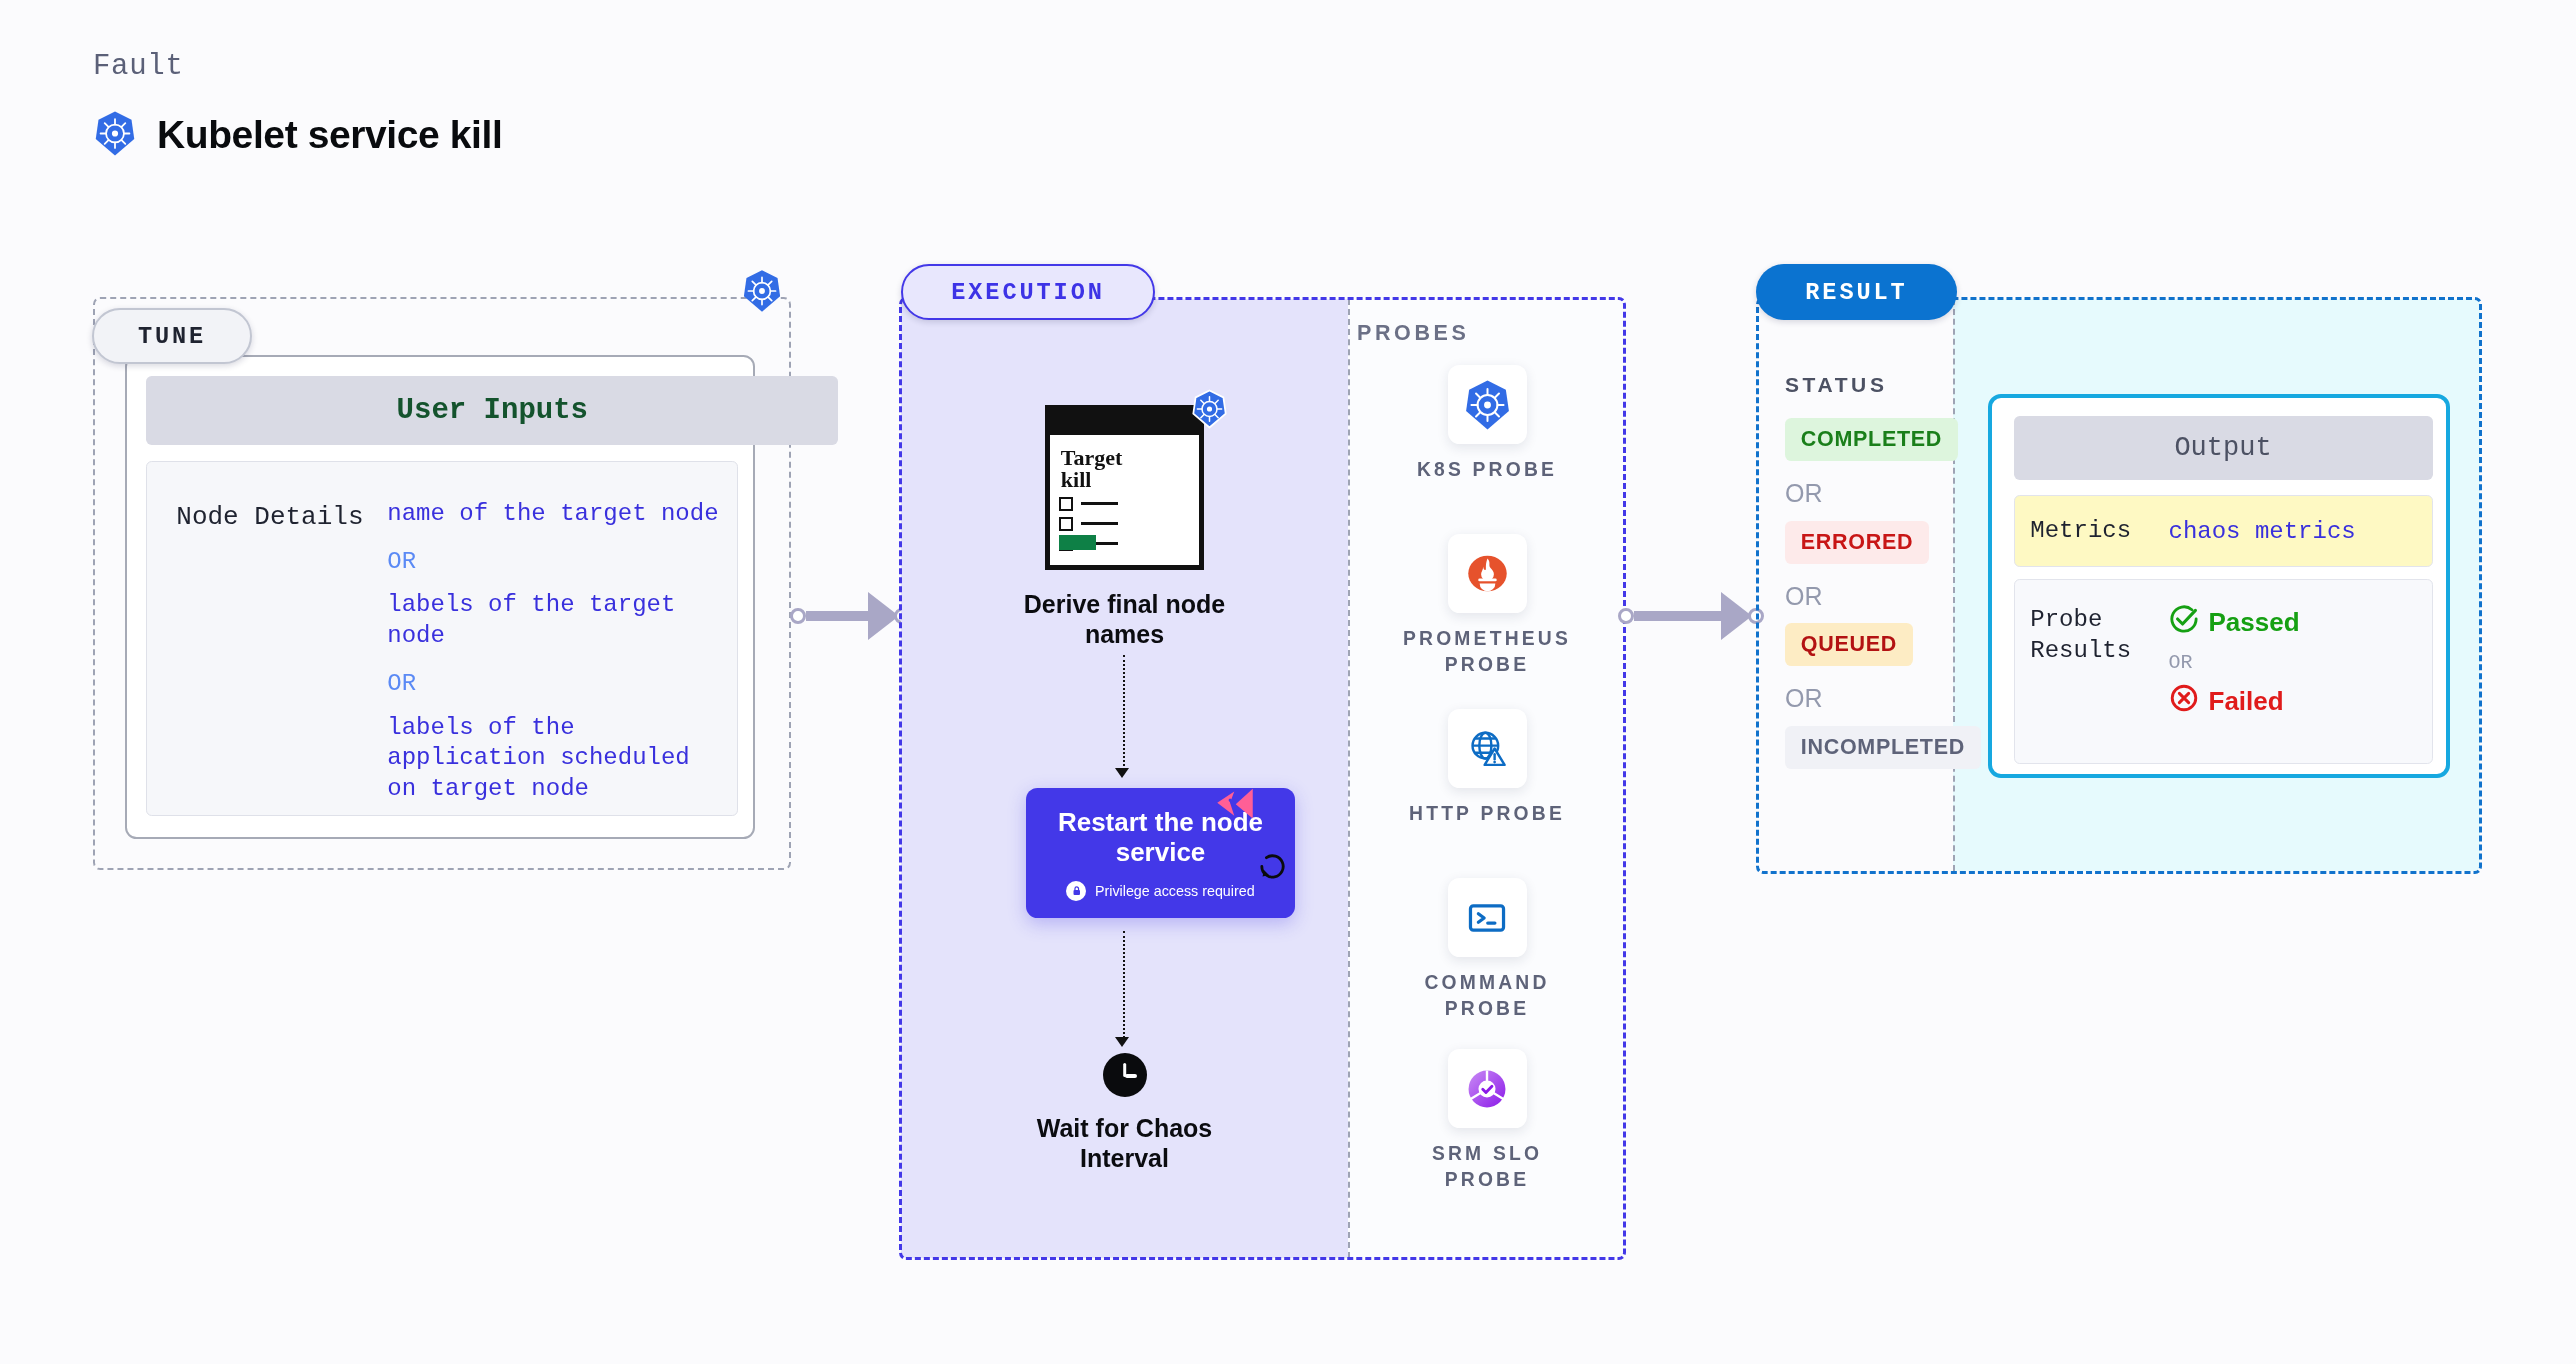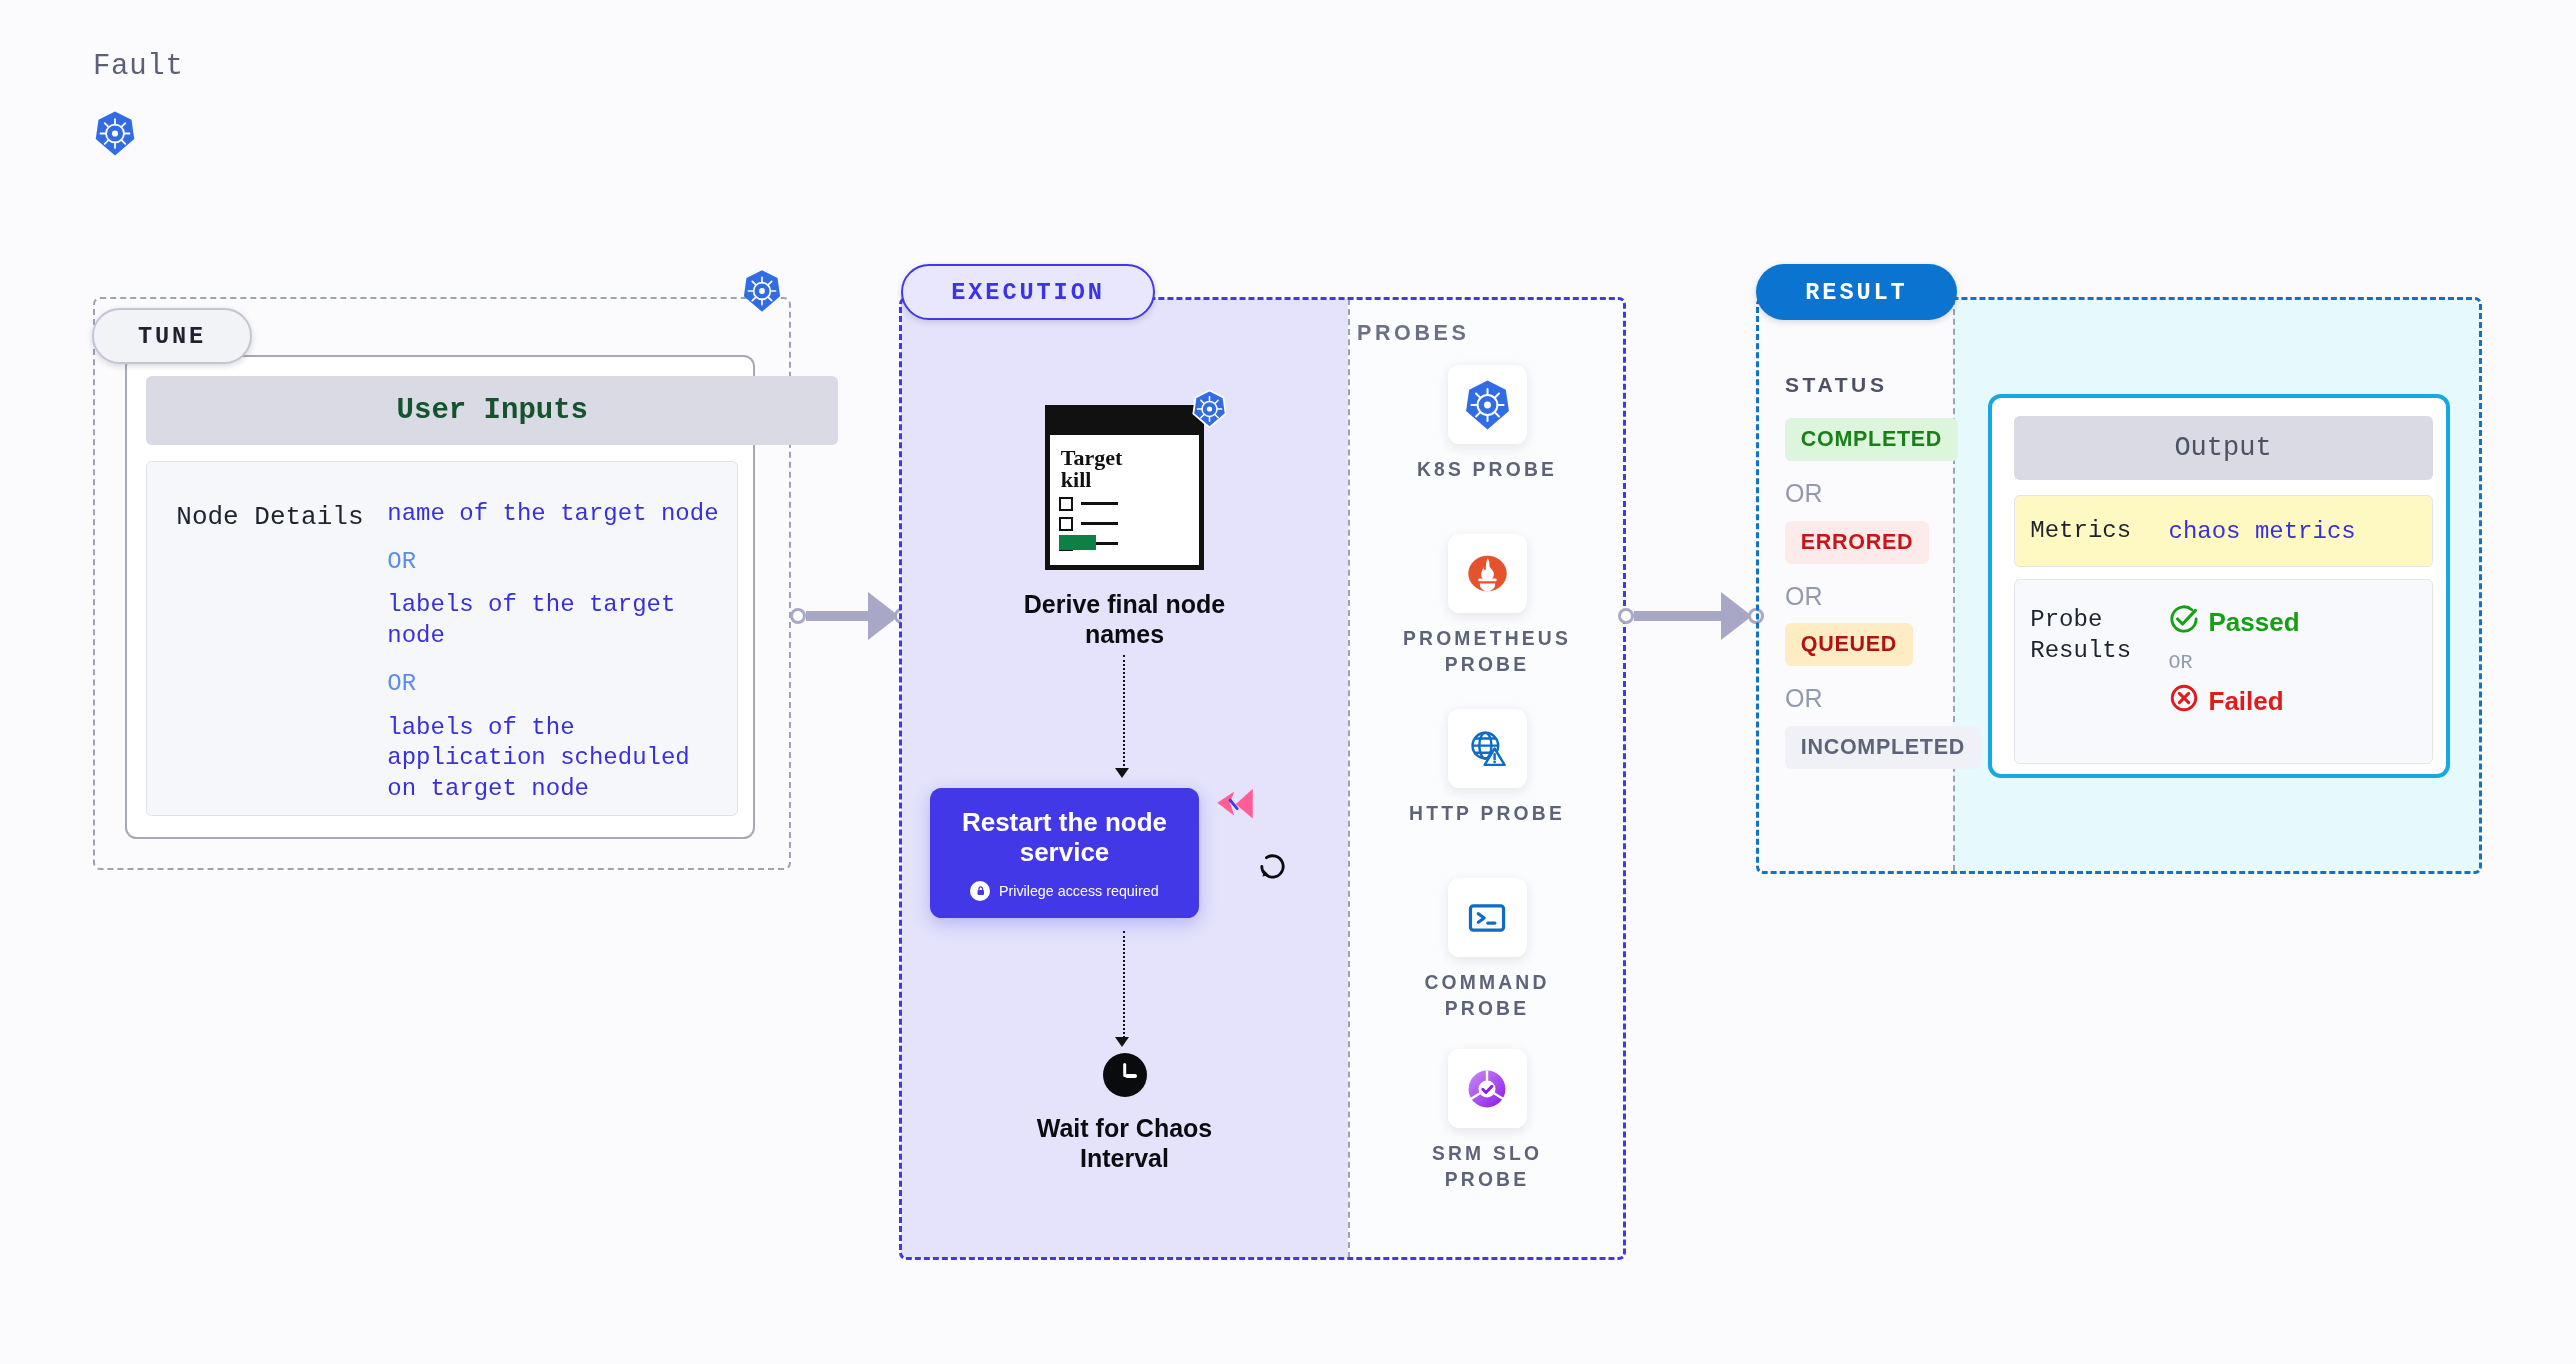--- a/index.html
+++ b/index.html
@@ -89,21 +89,21 @@
   .doc-green { position: absolute; left: 14.3px; bottom: 20px; width: 37px; height: 15px; background: #0e8046; }
   .doc-k8s { position: absolute; right: -24px; top: -15.8px; }
   .node-caption { margin-top: 18.6px; font-size: 25px; font-weight: 700; color: #0b0c10; line-height: 1.22; }
 
   
   .v-dash { position: absolute; width: 0; border-left: 2.9px dotted #111; }
   .v-arrow { position: absolute; width: 0; height: 0;
     border-left: 7.9px solid transparent; border-right: 7.9px solid transparent; border-top: 10.7px solid #111; }
 
   
-  #restart-card { position: absolute; left: 930px; top: 788px; width: 269px; height: 130px;
+  #restart-card { position: absolute; left: 1026px; top: 788px; width: 269px; height: 130px;
     background: #4338e8; border-radius: 11.5px; color: #fff; text-align: center;
     padding-top: 18.6px; box-shadow: 0 5.7px 18.6px rgba(67,56,232,.28); }
   #restart-title { font-size: 26px; font-weight: 700; line-height: 1.18; }
   #restart-sub { margin-top: 13px; display: flex; align-items: center; justify-content: center; gap: 8.6px;
     font-size: 14.3px; }
   .lock-badge { width: 20px; height: 20px; border-radius: 50%; background: #fff;
     display: flex; align-items: center; justify-content: center; }
   #chaos-mark { position: absolute; left: 1213px; top: 784px; }
   #restart-refresh { position: absolute; left: 1254px; top: 848px; }
 
@@ -179,20 +179,21 @@
     <span>
       <svg width="44" height="47" viewBox="0 0 64 68">
         <path d="M32 2 56 14 60 42 32 66 4 42 8 14Z" fill="#326ce5"></path>
         <g stroke="#fff" stroke-width="2.6" fill="none" stroke-linecap="round">
           <circle cx="32" cy="34" r="13"></circle>
           <circle cx="32" cy="34" r="3.2" fill="#fff"></circle>
           <path d="M32 21V13M32 47v8M45 34h8M11 34h8M41.5 24.5l5.5-5.5M17 49l5.5-5.5M41.5 43.5l5.5 5.5M17 19l5.5 5.5"></path>
         </g>
       </svg>
     </span>
+    <span id="page-title">Kubelet service kill</span>
   </div>
 </div>
 
 <div id="tune-panel" class="panel"></div>
 <div id="tune-badge" class="panel-badge">TUNE</div>
 <div id="tune-k8s">
   <svg width="42" height="44" viewBox="0 0 64 68">
     <path d="M32 2 56 14 60 42 32 66 4 42 8 14Z" fill="#326ce5"></path>
     <g stroke="#fff" stroke-width="2.6" fill="none" stroke-linecap="round">
       <circle cx="32" cy="34" r="13"></circle>

